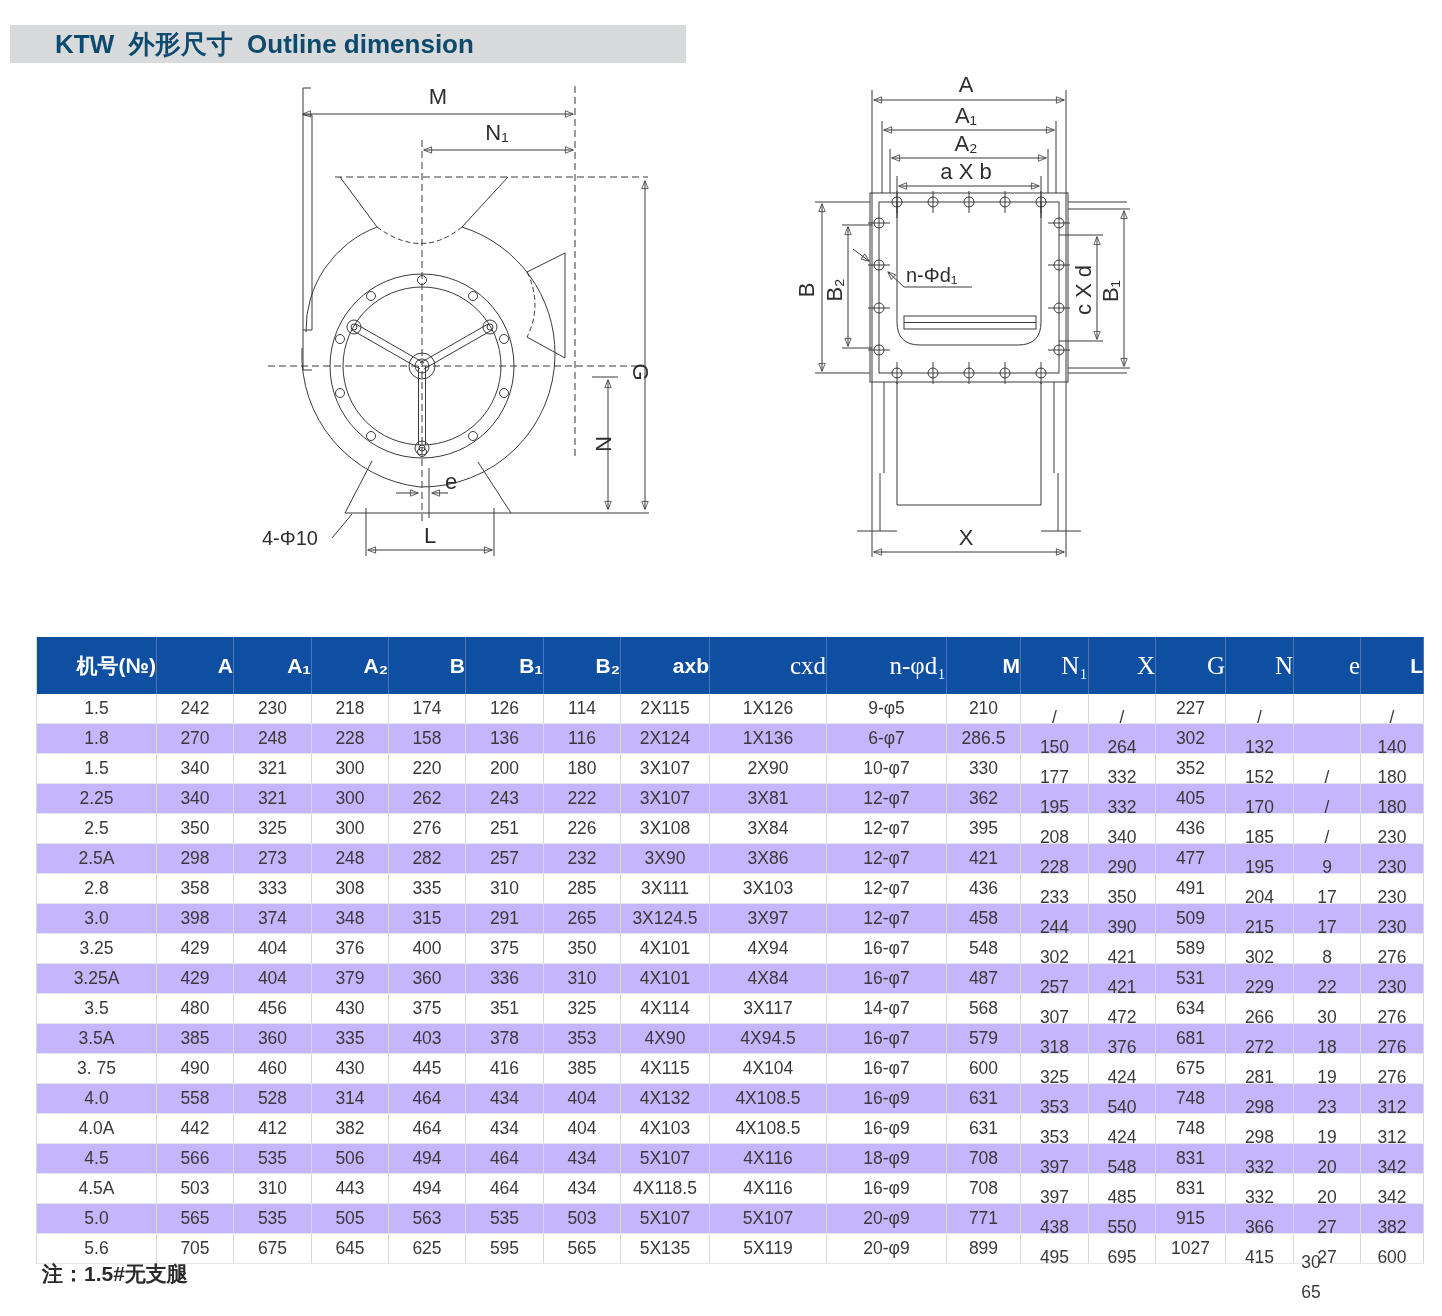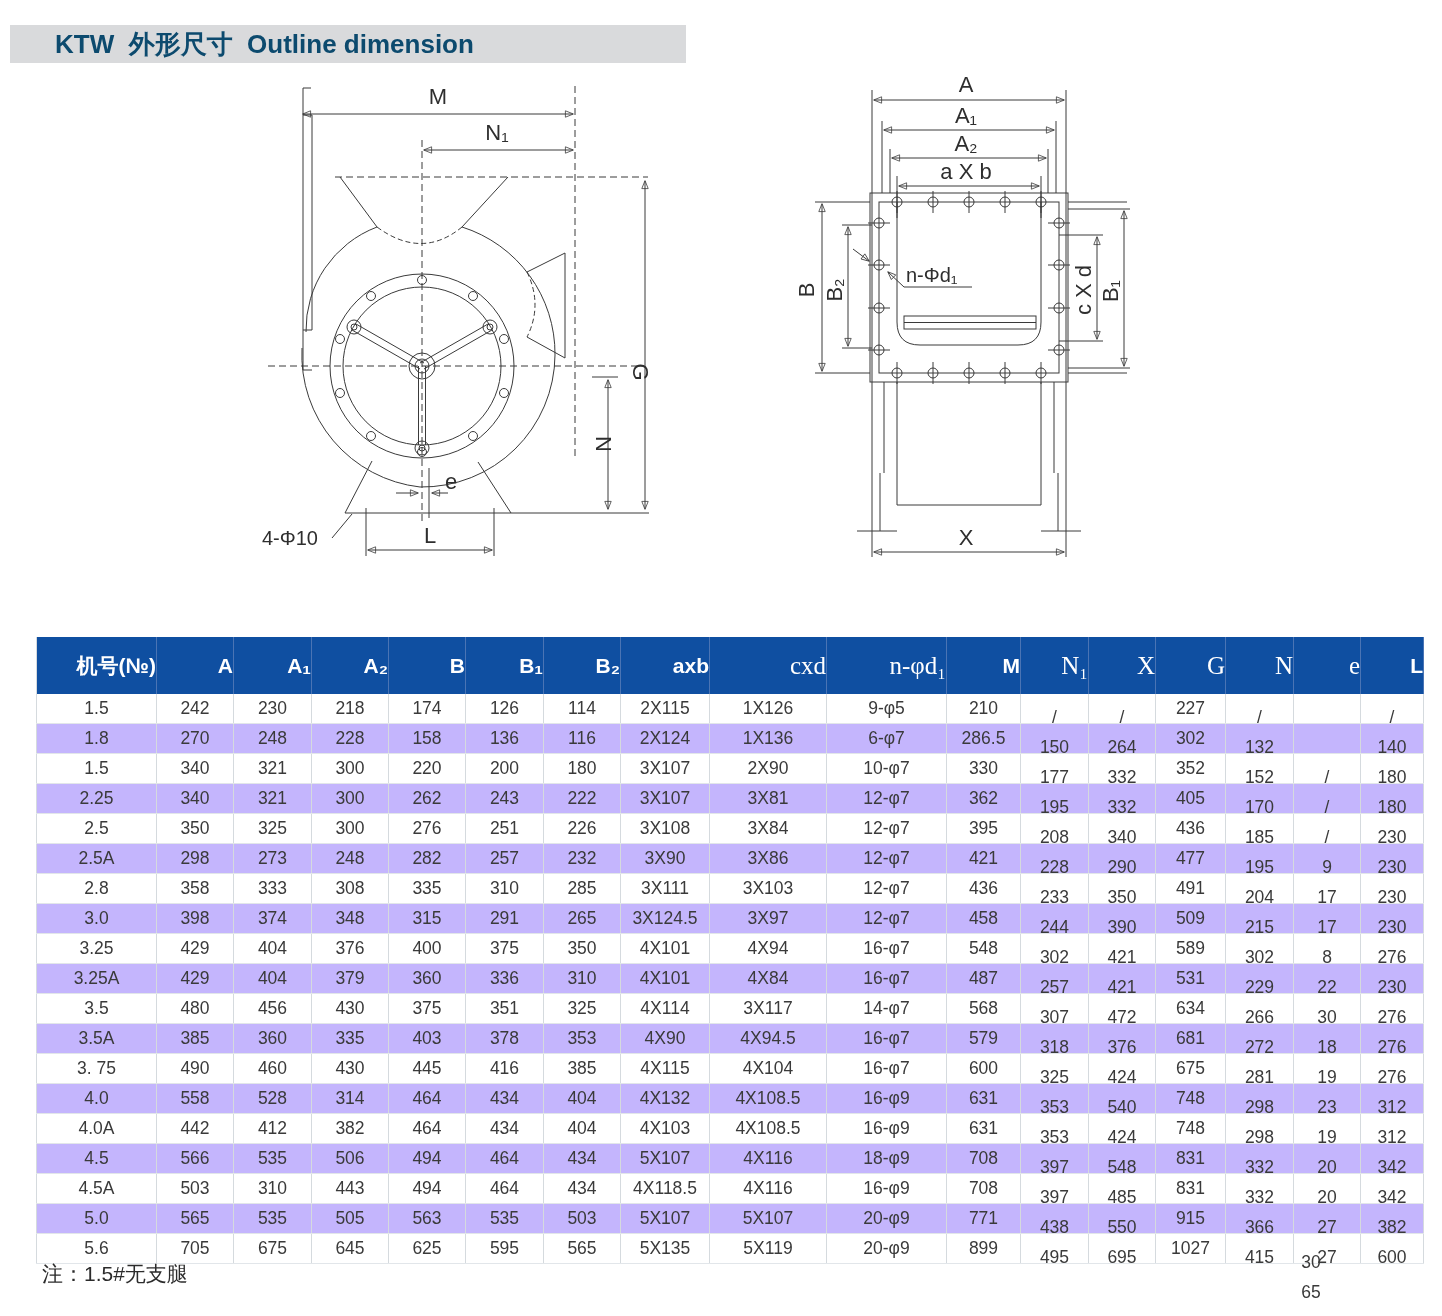--- a/index.html
+++ b/index.html
@@ -29,21 +29,21 @@
   .dim-table td:nth-child(15) .v,
   .dim-table td:nth-child(16) .v,
   .dim-table td:nth-child(17) .v{transform:translateY(9px);}
 
   
   .c1{width:119px}.c2{width:76px}.c3{width:77px}.c4{width:76px}.c5{width:76px}.c6{width:77px}
   .c7{width:76px}.c8{width:88px}.c9{width:116px}.c10{width:119px}.c11{width:73px}.c12{width:67px}
   .c13{width:66px}.c14{width:69px}.c15{width:67px}.c16{width:66px}.c17{width:62px}
 
   .e-overflow{position:absolute;width:66px;height:29px;line-height:29px;text-align:center;font-size:17.5px;color:#3a3a3a;}
-  .note{position:absolute;left:42px;top:1260px;font-size:21px;color:#2b2b2b;}
+  .note{position:absolute;left:42px;top:1260px;font-size:21px;color:#2b2b2b;font-weight:bold;}
 </style>
 </head>
 <body>
 
 <div class="title-bar">
   <span class="title-text">KTW  外形尺寸  Outline dimension</span>
 </div>
 
 <svg style="left:255px;top:80px;" width="410" height="482" viewBox="255 80 410 482">
   <defs>

